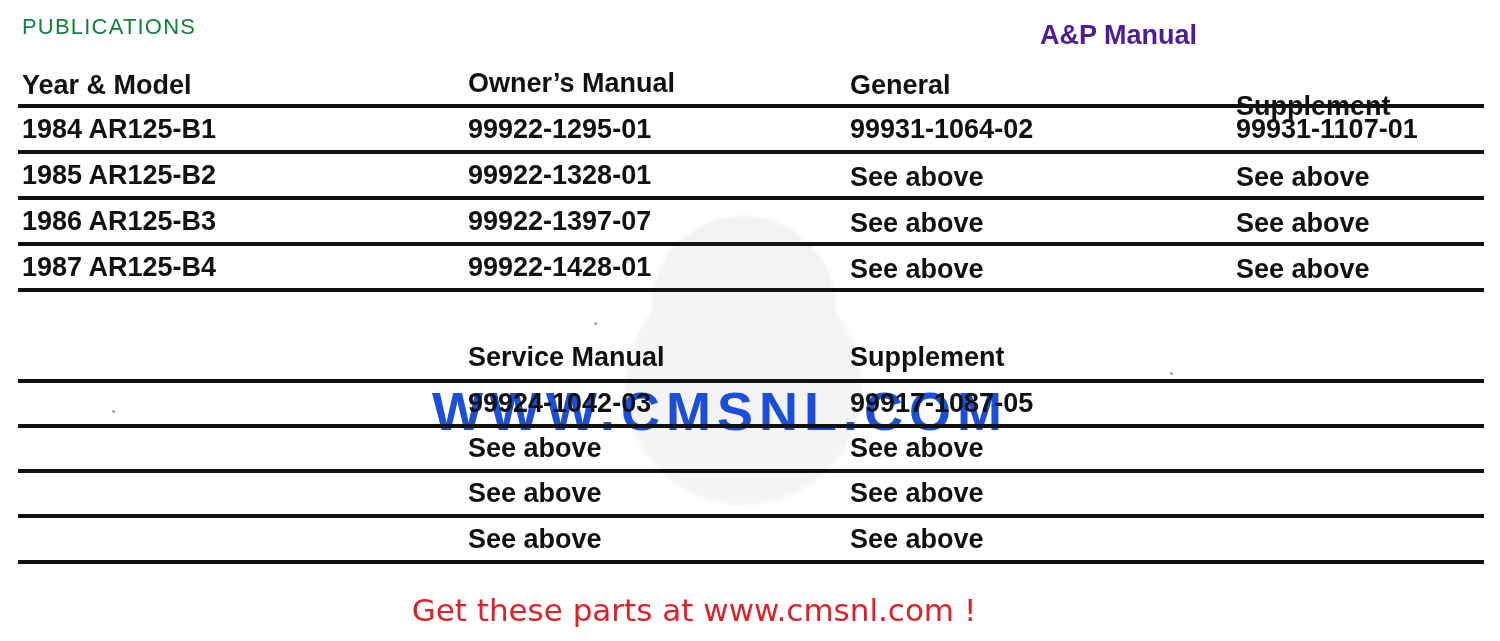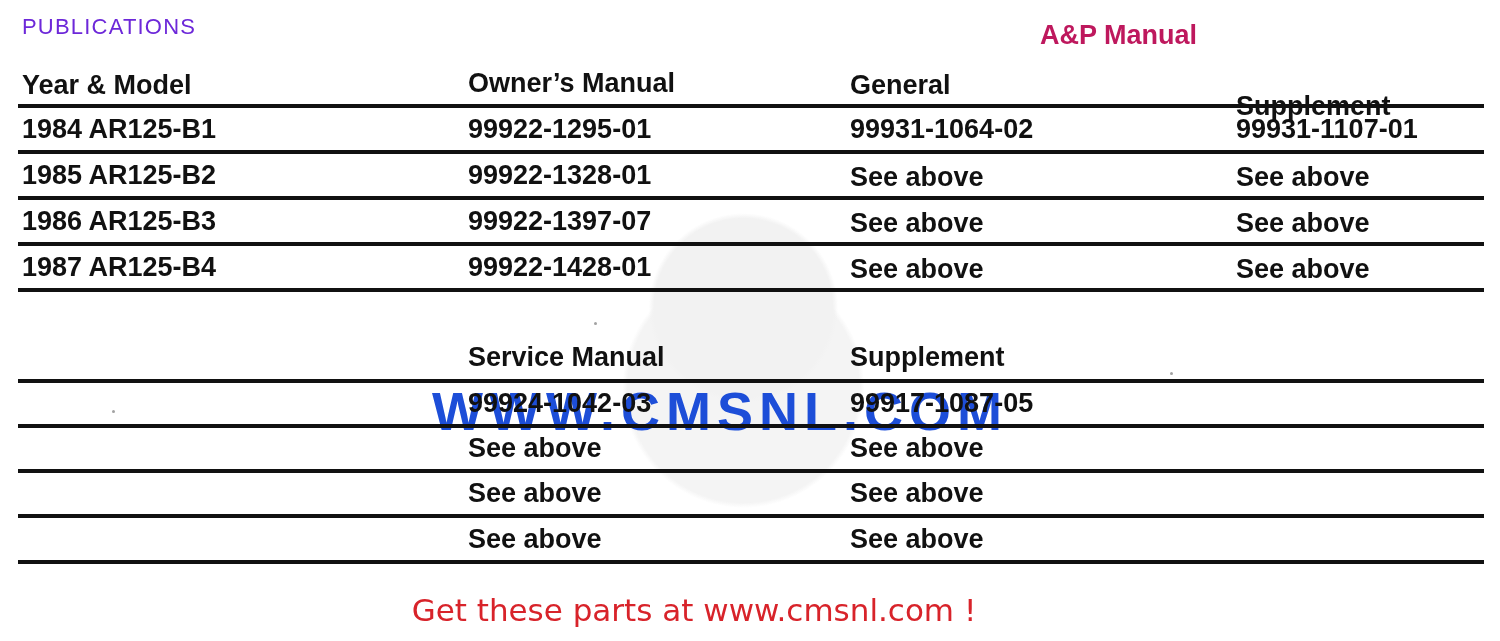--- a/index.html
+++ b/index.html
@@ -60,32 +60,32 @@
   #content {
     position: relative;
     z-index: 1;
   }
 
   .label-publications {
     position: absolute;
     left: 22px;
     top: 14px;
     font-size: 22px;
-    color: #6d28d9;
+    color: #15803d;
     letter-spacing: 1.2px;
     font-weight: normal;
   }
 
   .ap-manual-title {
     position: absolute;
     left: 1040px;
     top: 20px;
     font-size: 27px;
     font-weight: bold;
-    color: #be185d;
+    color: #4c1d95;
   }
 
   
   .cell {
     position: absolute;
     font-weight: bold;
     font-size: 27px;
     color: #111;
     white-space: nowrap;
   }

